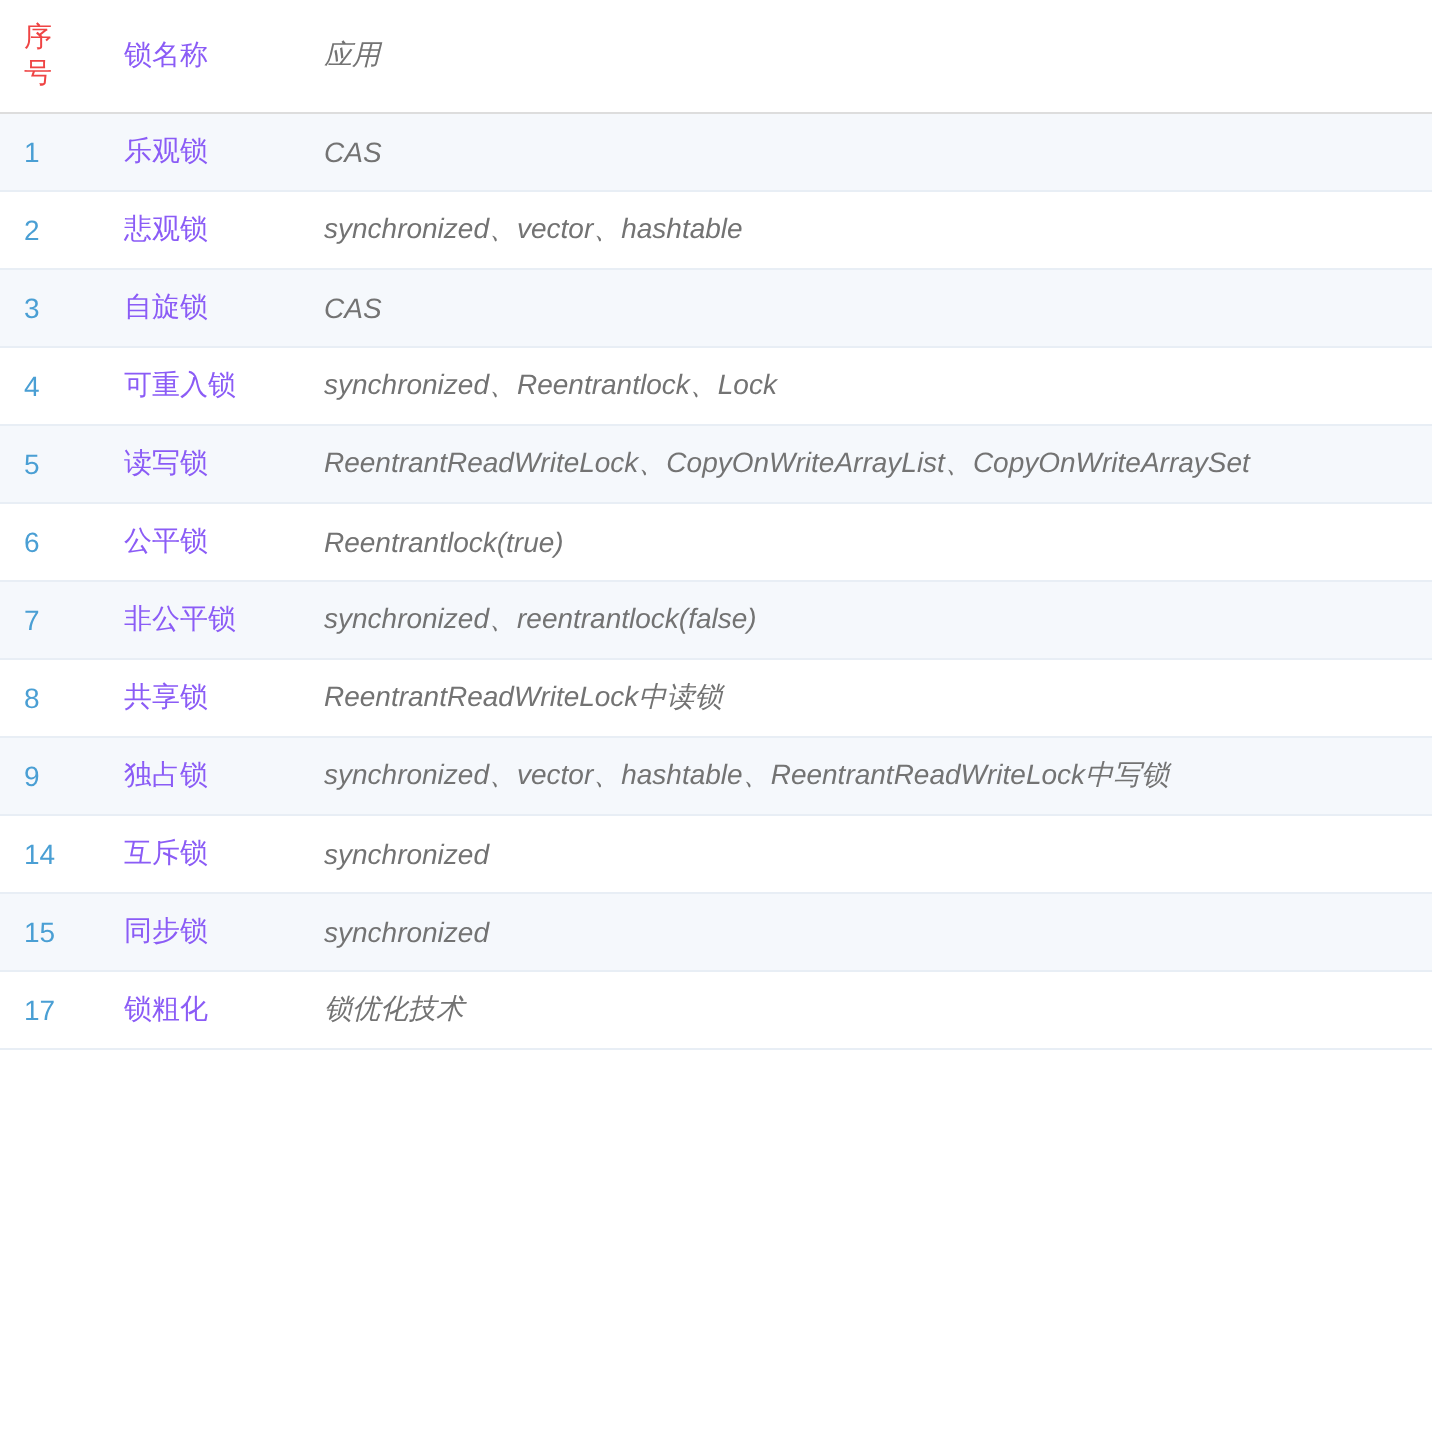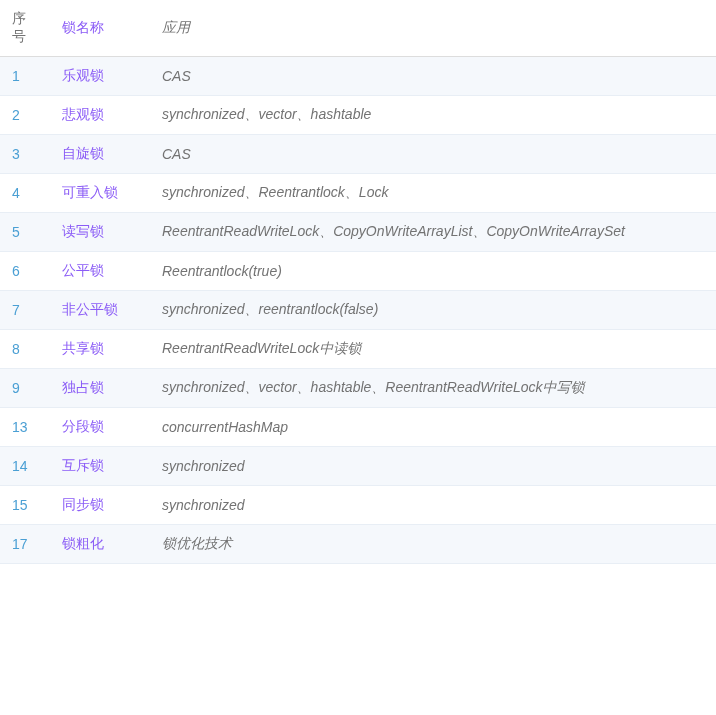--- a/index.html
+++ b/index.html
@@ -48,21 +48,21 @@
     }
 
     tbody td {
       padding: 10px 12px;
       font-size: 14px;
       border-bottom: 1px solid #e8eef5;
     }
 
     .col-index {
       width: 50px;
-      color: #737373;
+      color: #ef4444;
     }
 
     .col-name {
       width: 100px;
       color: #8b5cf6;
     }
 
     .col-app {
       color: #737373;
       font-style: italic;
@@ -125,25 +125,20 @@
           <td class="col-index row-index">8</td>
           <td class="col-name">共享锁</td>
           <td class="col-app">ReentrantReadWriteLock中读锁</td>
         </tr>
         <tr>
           <td class="col-index row-index">9</td>
           <td class="col-name">独占锁</td>
           <td class="col-app">synchronized、vector、hashtable、ReentrantReadWriteLock中写锁</td>
         </tr>
         <tr>
-          <td class="col-index row-index">13</td>
-          <td class="col-name">分段锁</td>
-          <td class="col-app">concurrentHashMap</td>
-        </tr>
-        <tr>
           <td class="col-index row-index">14</td>
           <td class="col-name">互斥锁</td>
           <td class="col-app">synchronized</td>
         </tr>
         <tr>
           <td class="col-index row-index">15</td>
           <td class="col-name">同步锁</td>
           <td class="col-app">synchronized</td>
         </tr>
         <tr>

